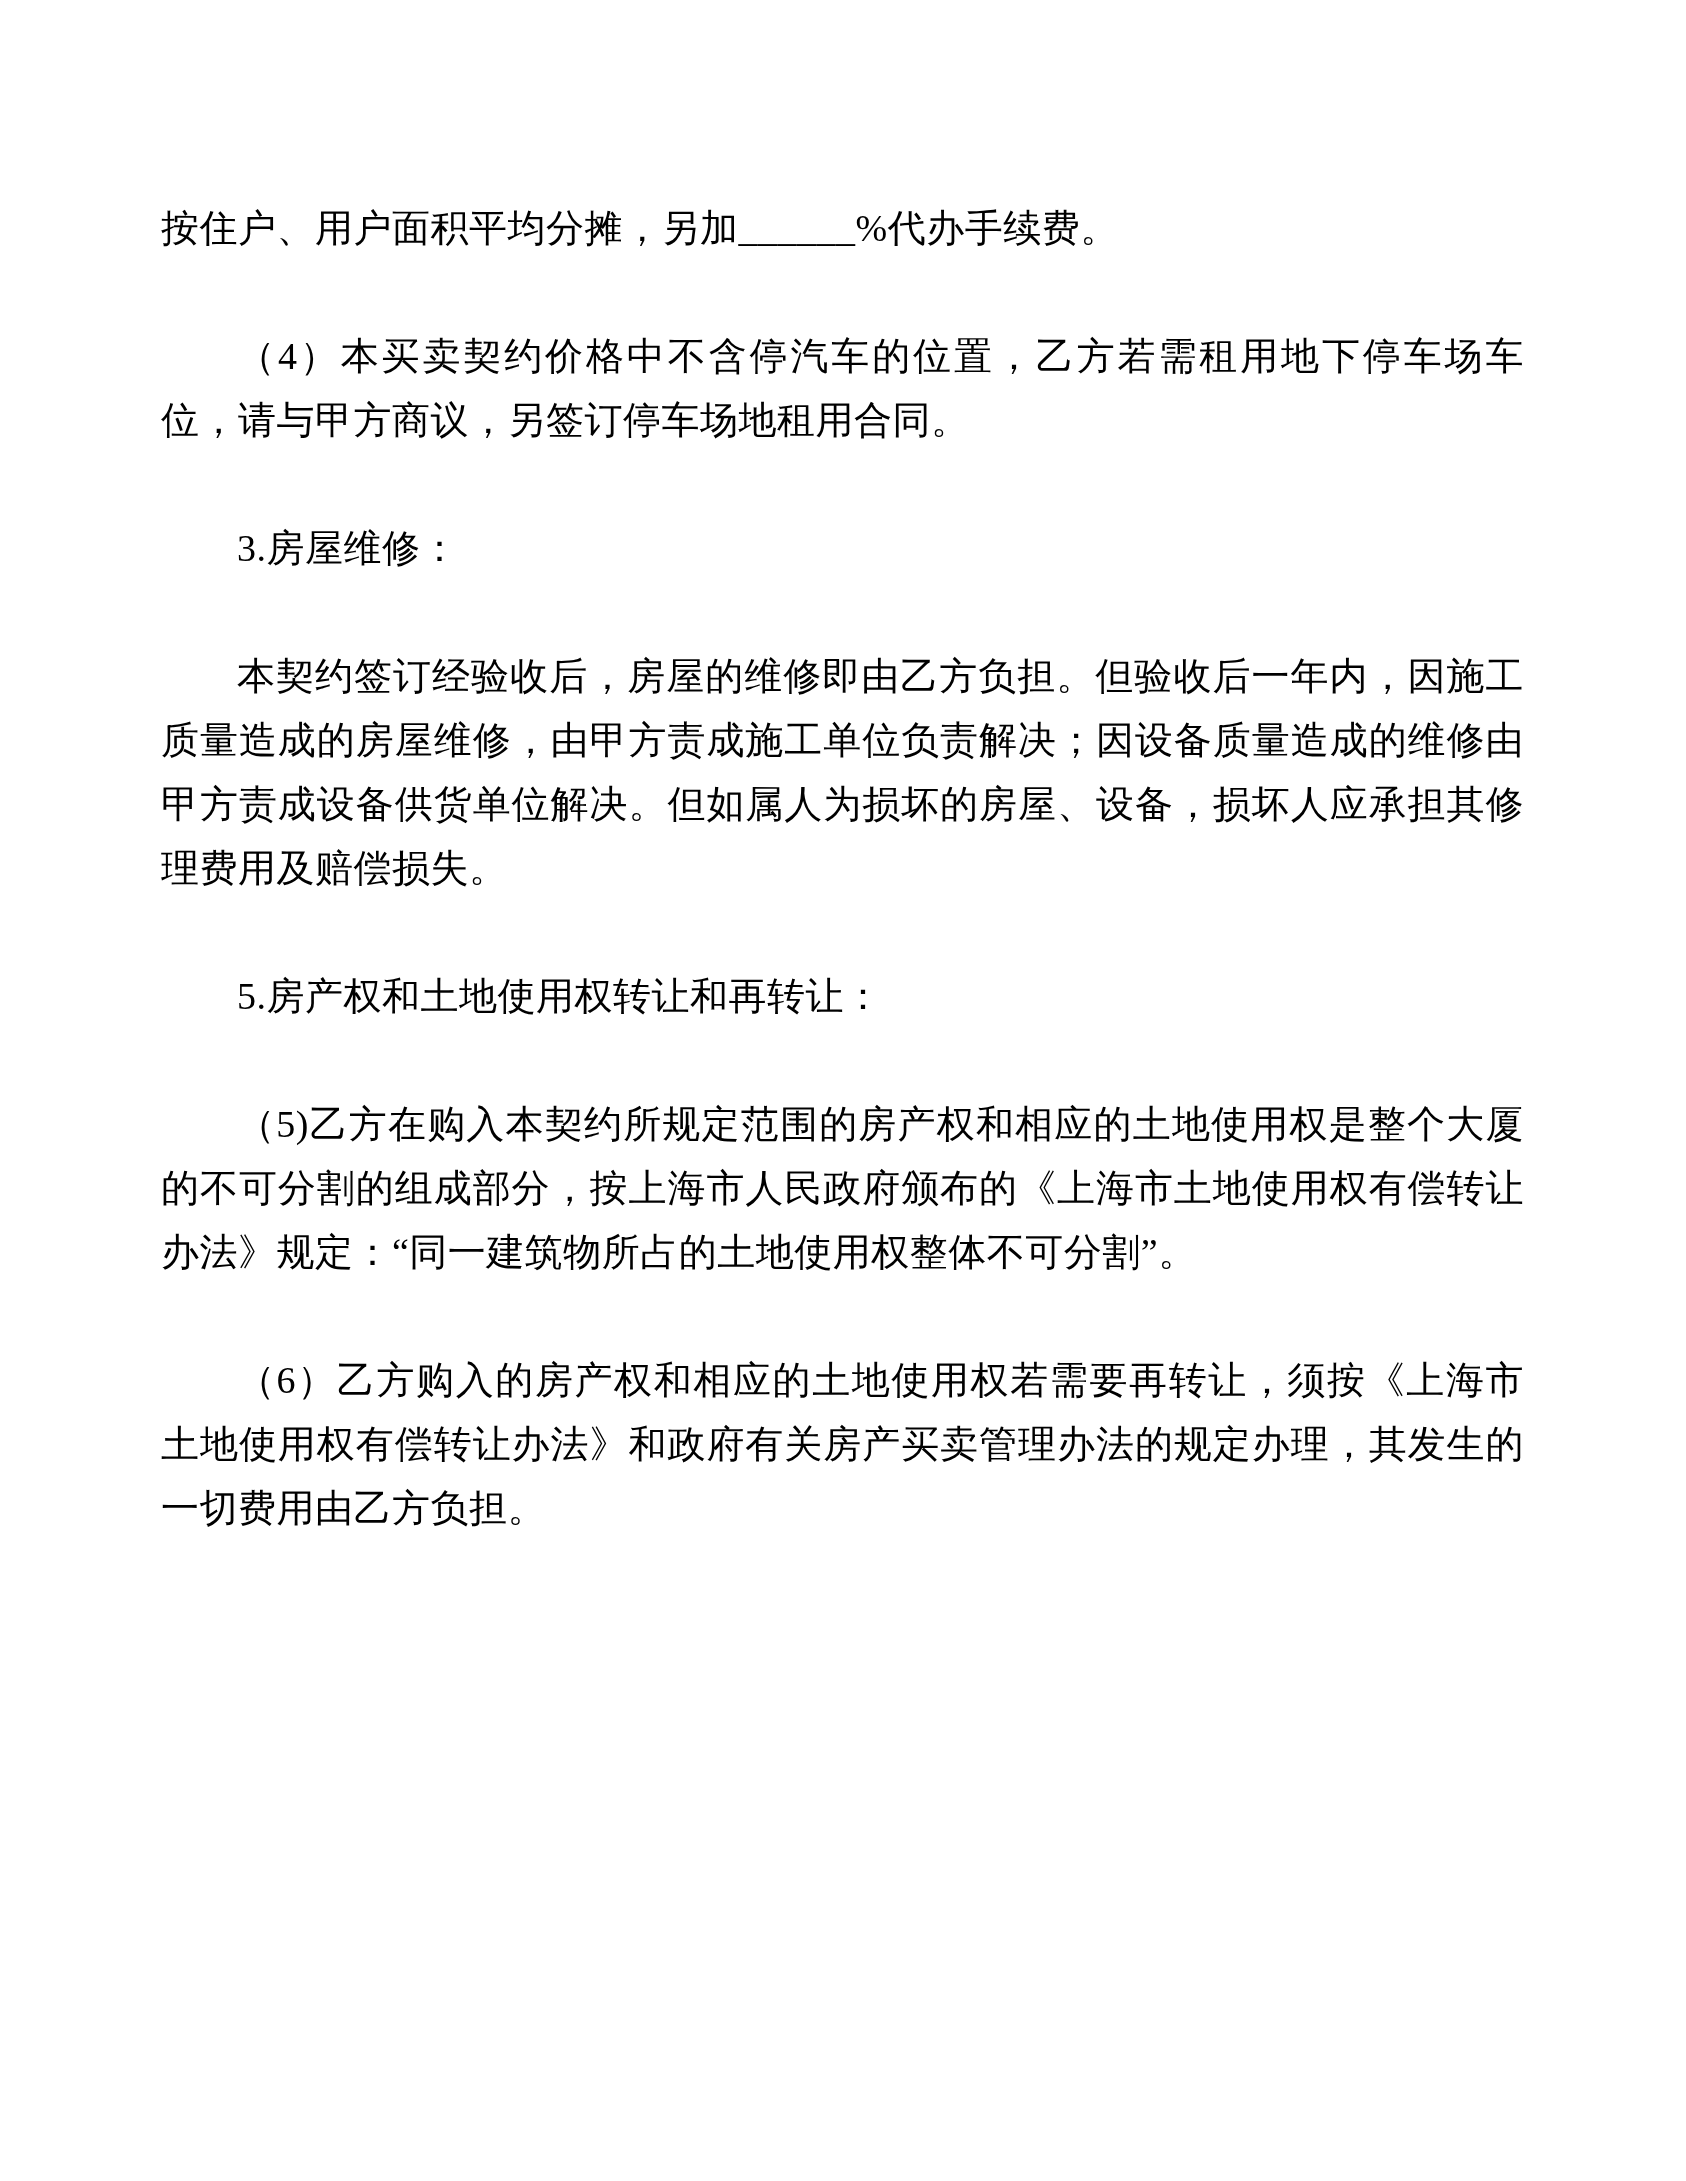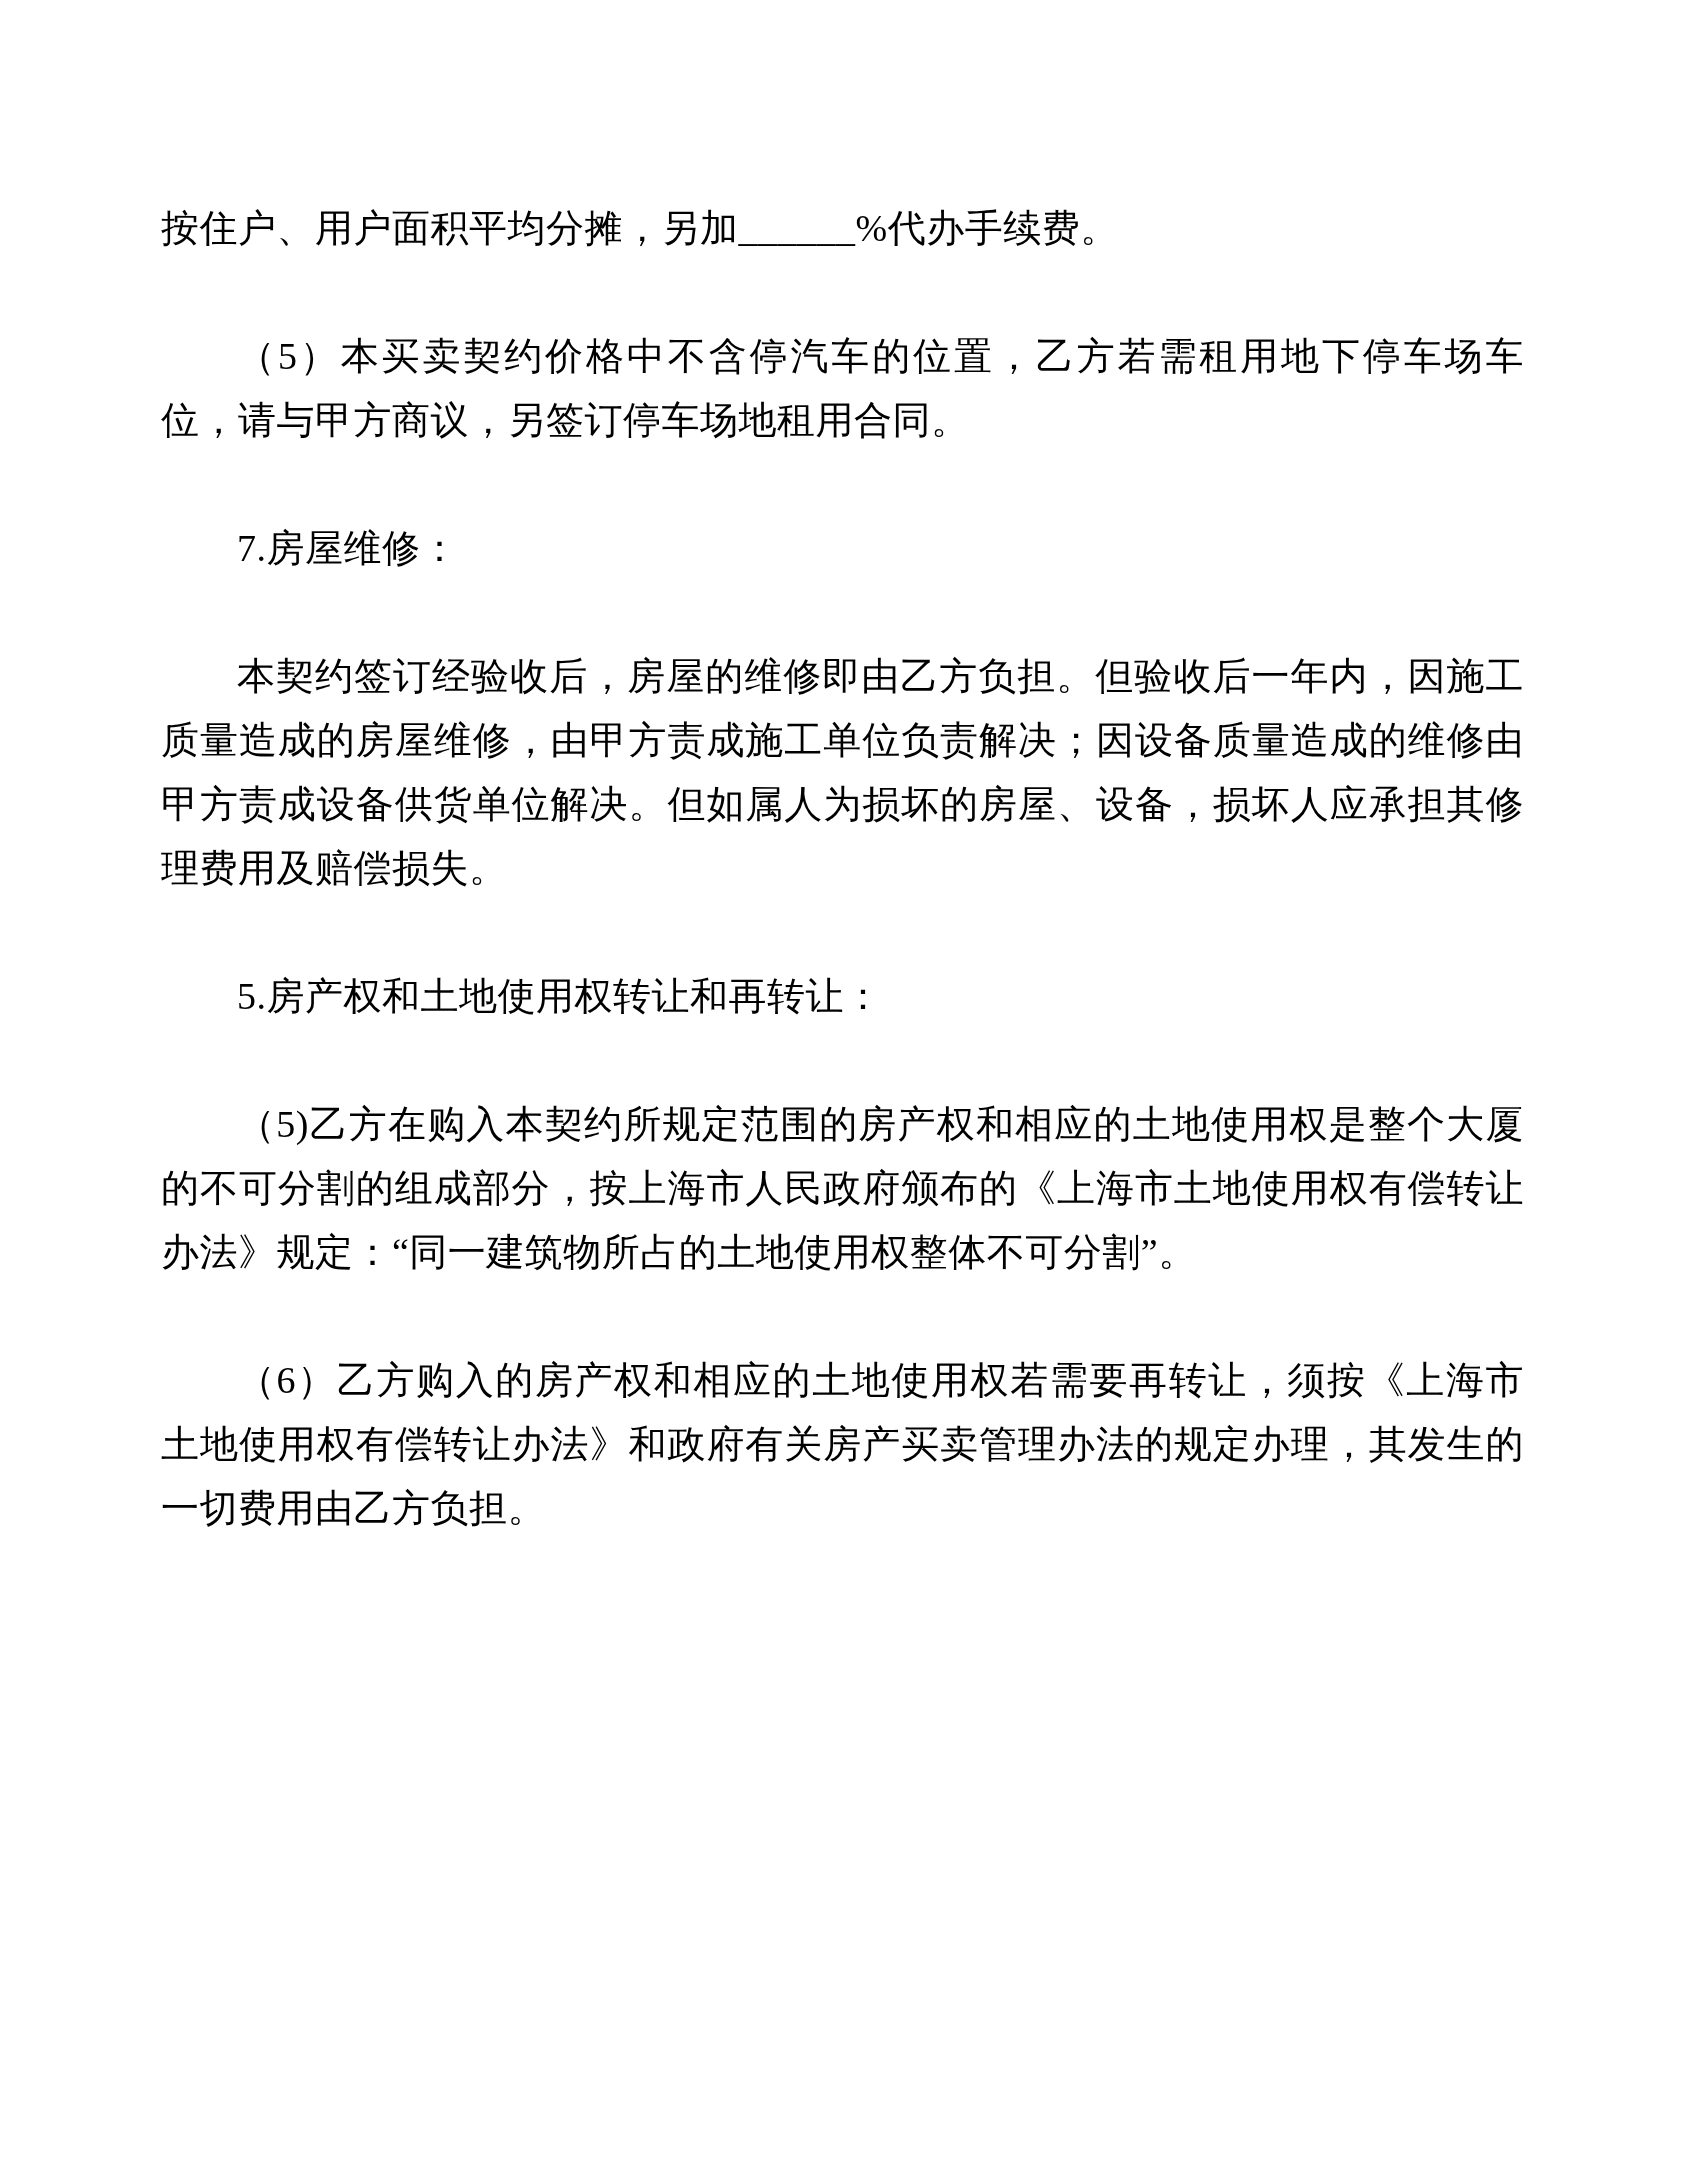--- a/index.html
+++ b/index.html
@@ -31,20 +31,20 @@
   }
   .para.indent {
     text-indent: 2em;
   }
 </style>
 </head>
 <body>
 
 <div class="page">
   <p class="para">按住户、用户面积平均分摊，另加______%代办手续费。</p>
-  <p class="para indent">（5）本买卖契约价格中不含停汽车的位置，乙方若需租用地下停车场车位，请与甲方商议，另签订停车场地租用合同。</p>
-  <p class="para indent">7.房屋维修：</p>
+  <p class="para indent">（4）本买卖契约价格中不含停汽车的位置，乙方若需租用地下停车场车位，请与甲方商议，另签订停车场地租用合同。</p>
+  <p class="para indent">3.房屋维修：</p>
   <p class="para indent">本契约签订经验收后，房屋的维修即由乙方负担。但验收后一年内，因施工质量造成的房屋维修，由甲方责成施工单位负责解决；因设备质量造成的维修由甲方责成设备供货单位解决。但如属人为损坏的房屋、设备，损坏人应承担其修理费用及赔偿损失。</p>
   <p class="para indent">5.房产权和土地使用权转让和再转让：</p>
   <p class="para indent">（5)乙方在购入本契约所规定范围的房产权和相应的土地使用权是整个大厦的不可分割的组成部分，按上海市人民政府颁布的《上海市土地使用权有偿转让办法》规定：“同一建筑物所占的土地使用权整体不可分割”。</p>
   <p class="para indent">（6）乙方购入的房产权和相应的土地使用权若需要再转让，须按《上海市土地使用权有偿转让办法》和政府有关房产买卖管理办法的规定办理，其发生的一切费用由乙方负担。</p>
 </div>
 
 
 </body></html>

